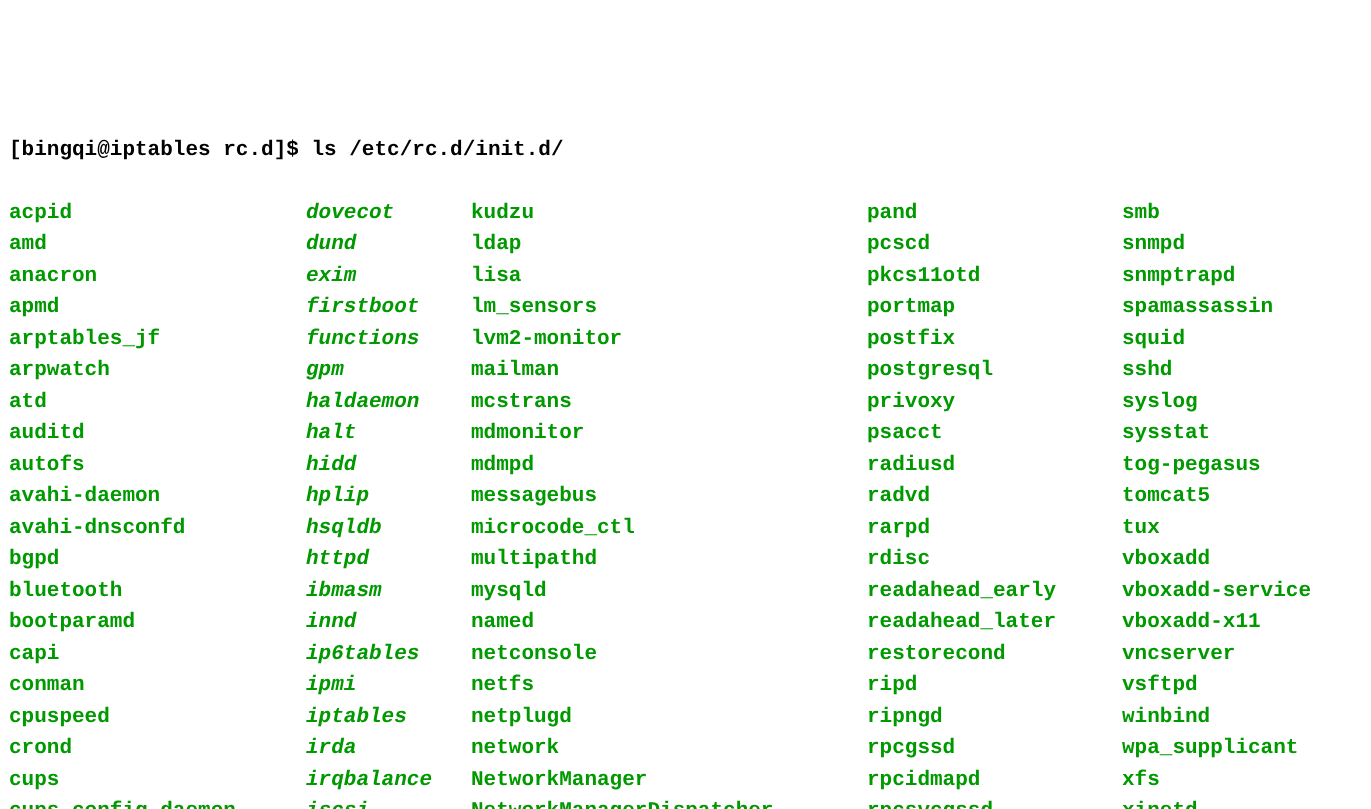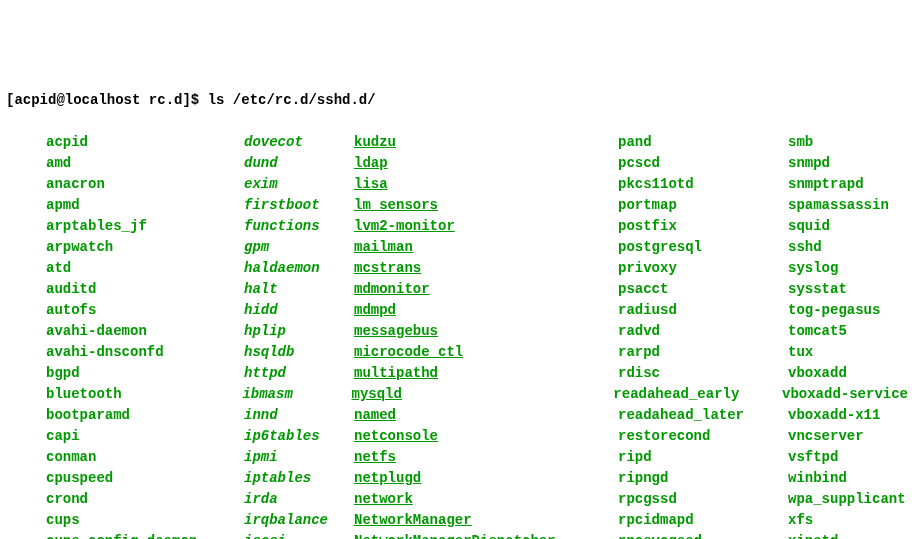--- a/index.html
+++ b/index.html
@@ -6,30 +6,30 @@
     margin: 0;
     padding: 6px;
     background: #ffffff;
     font-family: "Courier New", Courier, monospace;
     font-size: 14px;
     line-height: 1.5;
     white-space: pre;
     color: #000;
   }
   .prompt { font-weight: bold; }
-  .row { display: flex; margin-left: 40px; }
+  .row { display: flex; }
   .col { color: #009900; font-weight: bold; }
   .c0 { width: 198px; }
   .c1 { width: 110px; font-style: italic; }
-  .c2 { width: 264px; text-decoration: underline; }
+  .c2 { width: 264px; }
   .c3 { width: 170px; }
   .c4 { width: auto; }
 </style>
 </head>
 <body>
 
 
 
-<div class="prompt"><span>[acpid@localhost rc.d]$ </span><span>ls /etc/rc.d/sshd.d/</span></div>
+<div class="prompt"><span>[bingqi@iptables rc.d]$ </span><span>ls /etc/rc.d/init.d/</span></div>
 <div id="listing"><div class="row"><span class="col c0">acpid</span><span class="col c1">dovecot</span><span class="col c2">kudzu</span><span class="col c3">pand</span><span class="col c4">smb</span></div><div class="row"><span class="col c0">amd</span><span class="col c1">dund</span><span class="col c2">ldap</span><span class="col c3">pcscd</span><span class="col c4">snmpd</span></div><div class="row"><span class="col c0">anacron</span><span class="col c1">exim</span><span class="col c2">lisa</span><span class="col c3">pkcs11otd</span><span class="col c4">snmptrapd</span></div><div class="row"><span class="col c0">apmd</span><span class="col c1">firstboot</span><span class="col c2">lm_sensors</span><span class="col c3">portmap</span><span class="col c4">spamassassin</span></div><div class="row"><span class="col c0">arptables_jf</span><span class="col c1">functions</span><span class="col c2">lvm2-monitor</span><span class="col c3">postfix</span><span class="col c4">squid</span></div><div class="row"><span class="col c0">arpwatch</span><span class="col c1">gpm</span><span class="col c2">mailman</span><span class="col c3">postgresql</span><span class="col c4">sshd</span></div><div class="row"><span class="col c0">atd</span><span class="col c1">haldaemon</span><span class="col c2">mcstrans</span><span class="col c3">privoxy</span><span class="col c4">syslog</span></div><div class="row"><span class="col c0">auditd</span><span class="col c1">halt</span><span class="col c2">mdmonitor</span><span class="col c3">psacct</span><span class="col c4">sysstat</span></div><div class="row"><span class="col c0">autofs</span><span class="col c1">hidd</span><span class="col c2">mdmpd</span><span class="col c3">radiusd</span><span class="col c4">tog-pegasus</span></div><div class="row"><span class="col c0">avahi-daemon</span><span class="col c1">hplip</span><span class="col c2">messagebus</span><span class="col c3">radvd</span><span class="col c4">tomcat5</span></div><div class="row"><span class="col c0">avahi-dnsconfd</span><span class="col c1">hsqldb</span><span class="col c2">microcode_ctl</span><span class="col c3">rarpd</span><span class="col c4">tux</span></div><div class="row"><span class="col c0">bgpd</span><span class="col c1">httpd</span><span class="col c2">multipathd</span><span class="col c3">rdisc</span><span class="col c4">vboxadd</span></div><div class="row"><span class="col c0">bluetooth</span><span class="col c1">ibmasm</span><span class="col c2">mysqld</span><span class="col c3">readahead_early</span><span class="col c4">vboxadd-service</span></div><div class="row"><span class="col c0">bootparamd</span><span class="col c1">innd</span><span class="col c2">named</span><span class="col c3">readahead_later</span><span class="col c4">vboxadd-x11</span></div><div class="row"><span class="col c0">capi</span><span class="col c1">ip6tables</span><span class="col c2">netconsole</span><span class="col c3">restorecond</span><span class="col c4">vncserver</span></div><div class="row"><span class="col c0">conman</span><span class="col c1">ipmi</span><span class="col c2">netfs</span><span class="col c3">ripd</span><span class="col c4">vsftpd</span></div><div class="row"><span class="col c0">cpuspeed</span><span class="col c1">iptables</span><span class="col c2">netplugd</span><span class="col c3">ripngd</span><span class="col c4">winbind</span></div><div class="row"><span class="col c0">crond</span><span class="col c1">irda</span><span class="col c2">network</span><span class="col c3">rpcgssd</span><span class="col c4">wpa_supplicant</span></div><div class="row"><span class="col c0">cups</span><span class="col c1">irqbalance</span><span class="col c2">NetworkManager</span><span class="col c3">rpcidmapd</span><span class="col c4">xfs</span></div><div class="row"><span class="col c0">cups-config-daemon</span><span class="col c1">iscsi</span><span class="col c2">NetworkManagerDispatcher</span><span class="col c3">rpcsvcgssd</span><span class="col c4">xinetd</span></div></div>
 
 
 
 
 </body></html>

